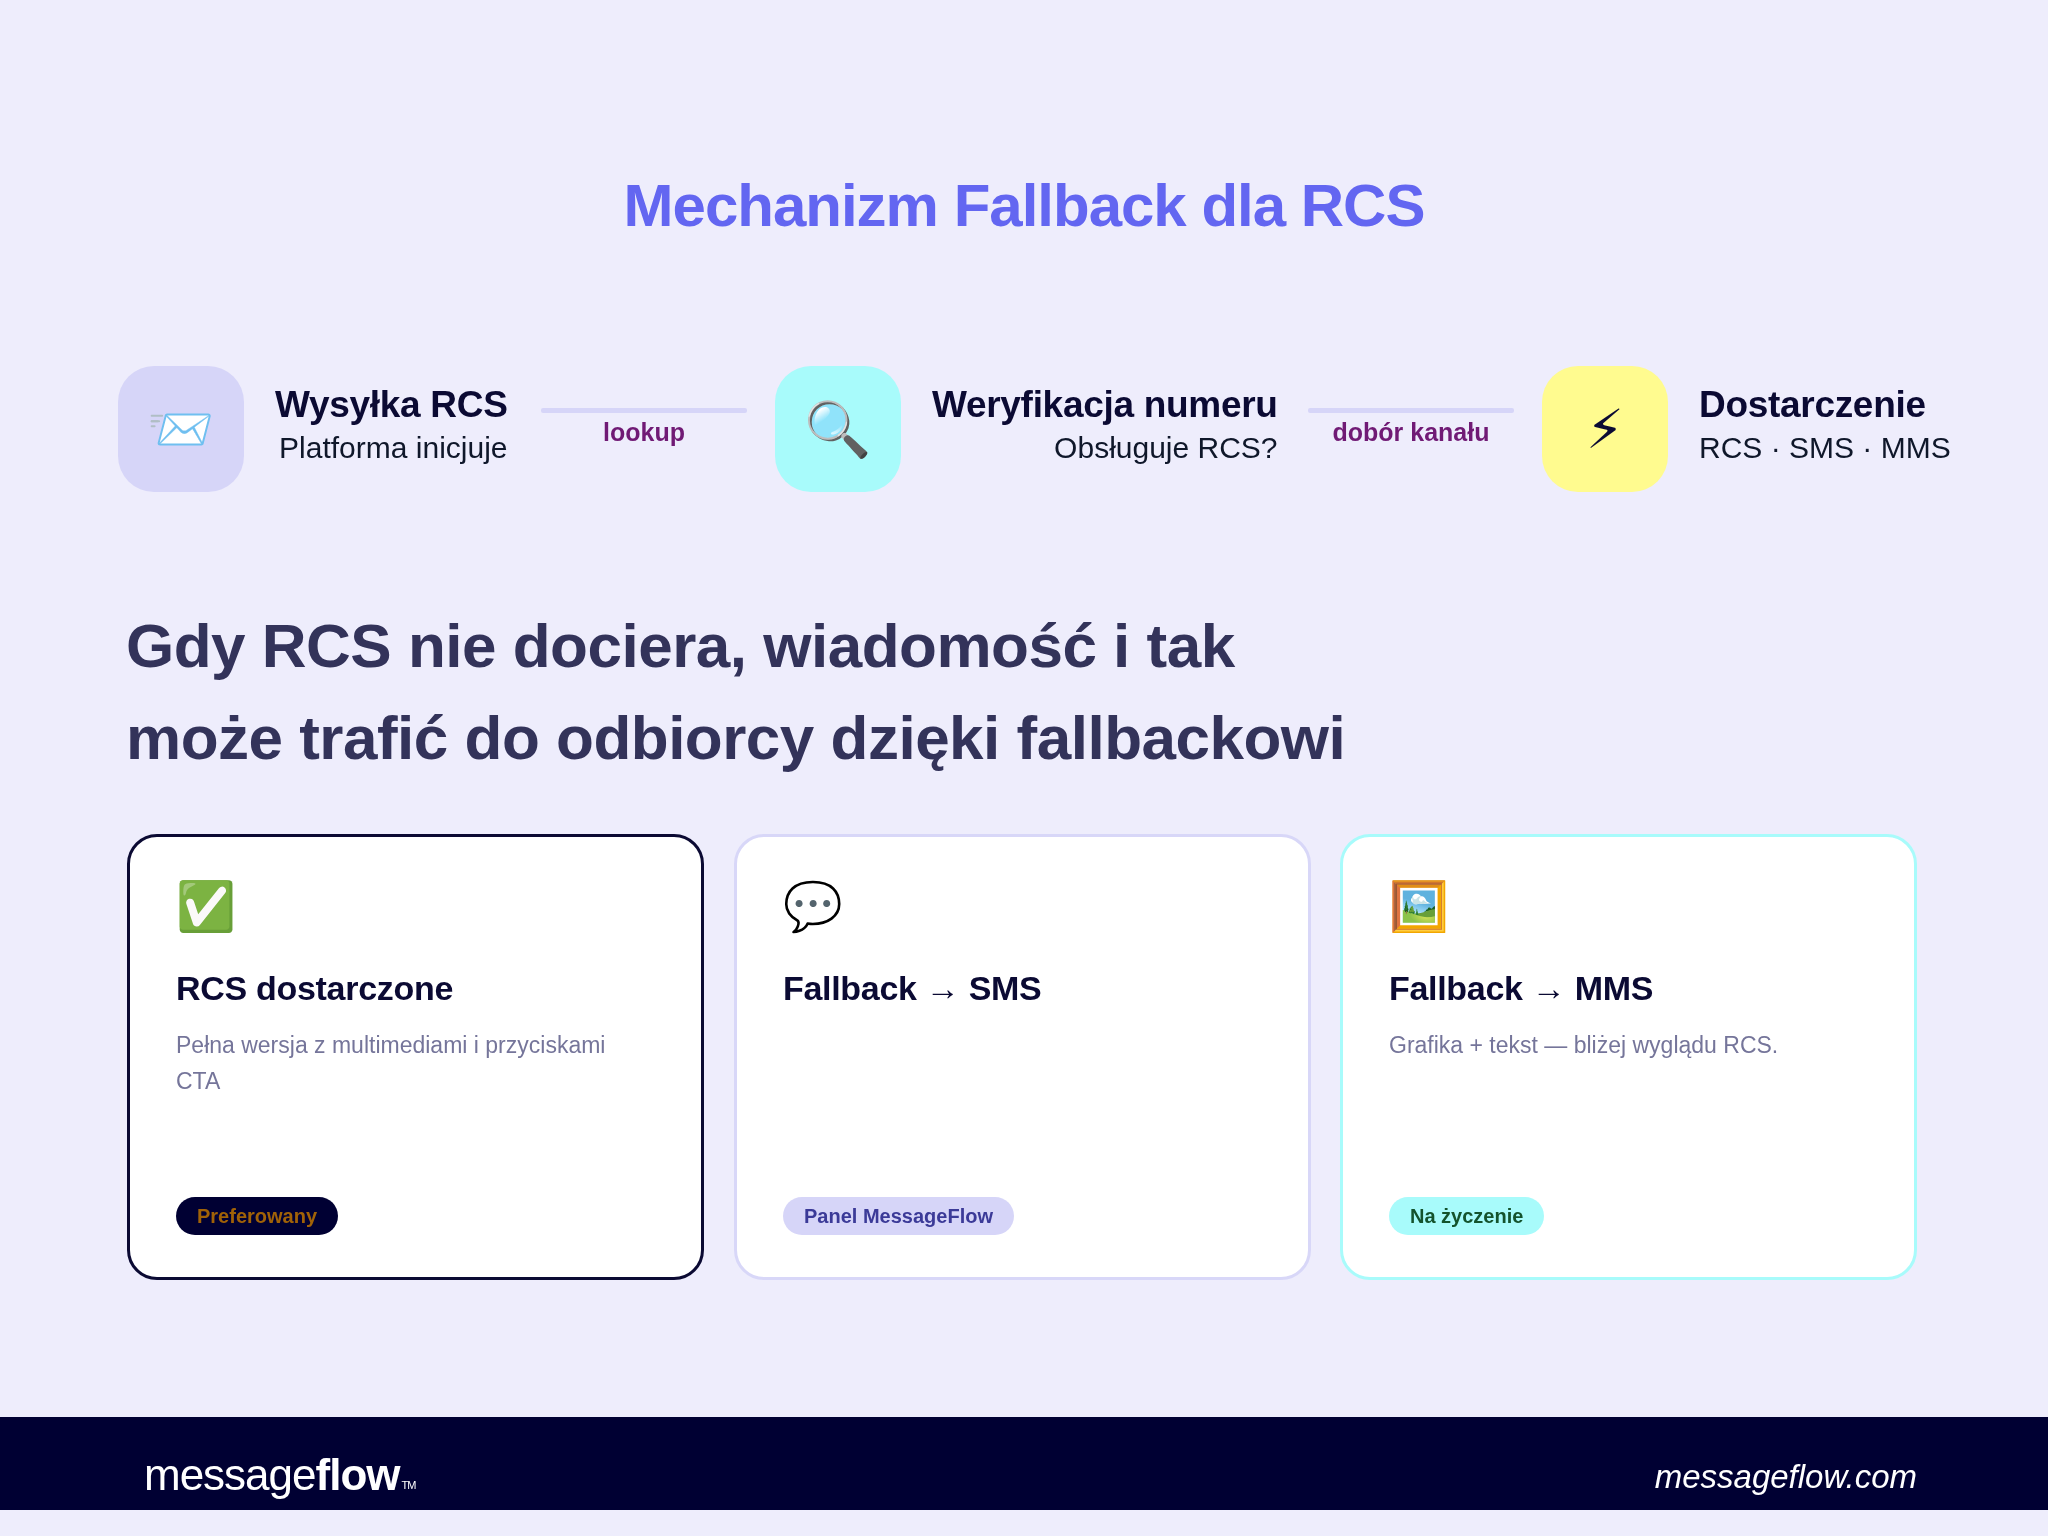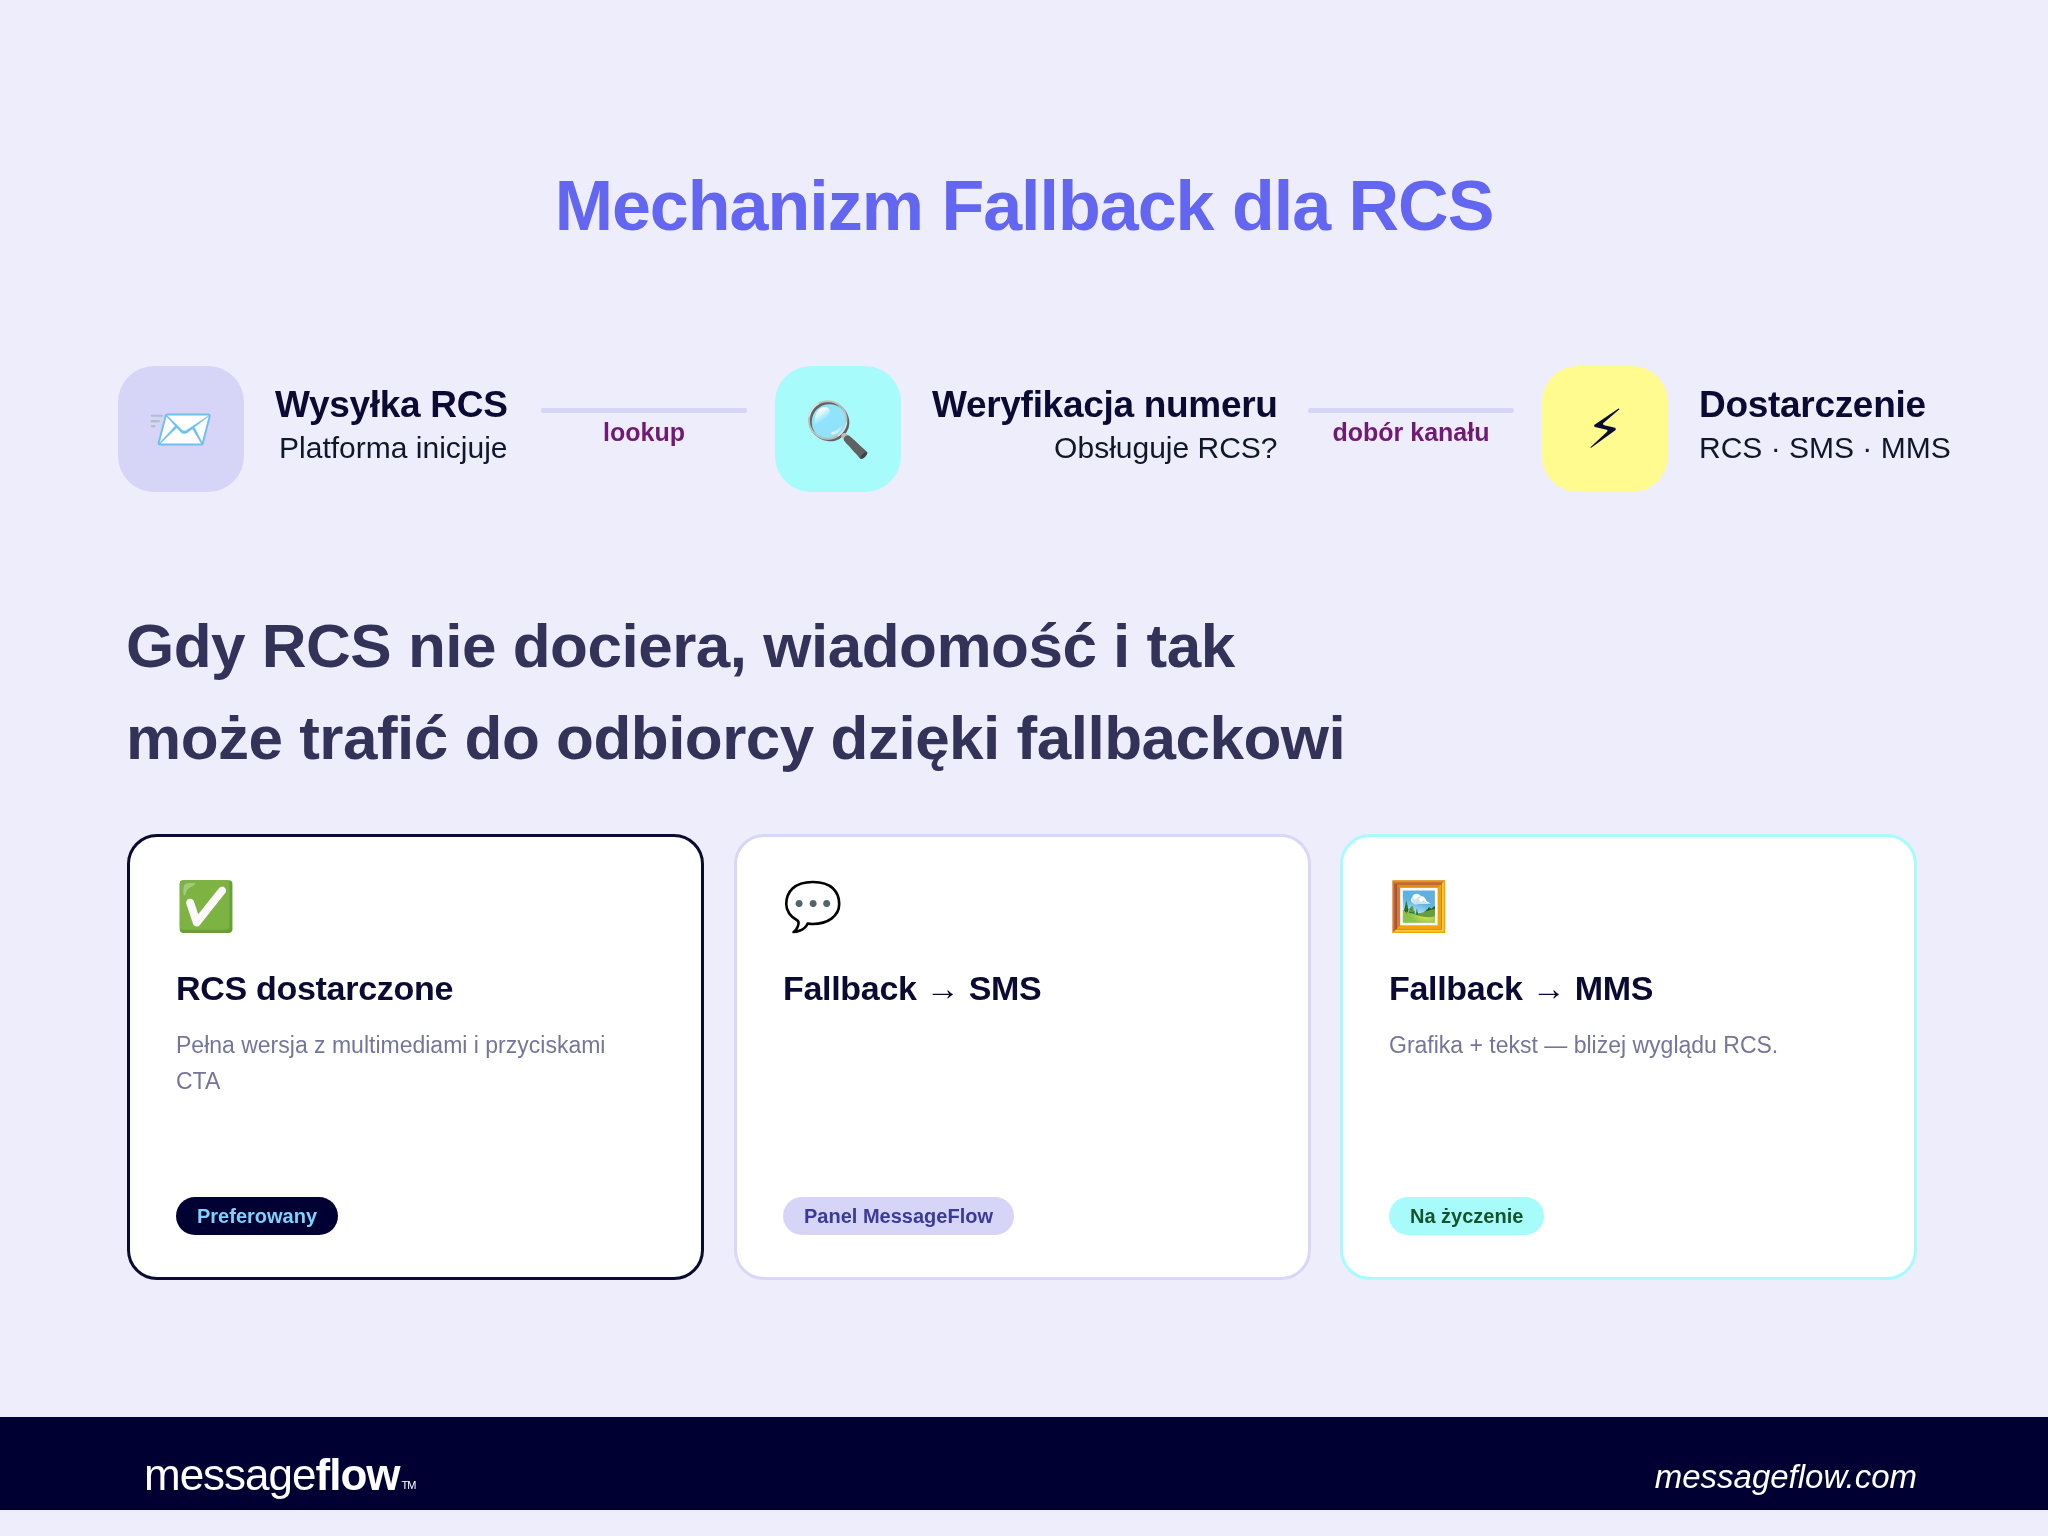--- a/index.html
+++ b/index.html
@@ -5,21 +5,21 @@
   * { box-sizing: border-box; margin: 0; padding: 0; }
   html, body { width: 2048px; height: 1536px; overflow: hidden; }
   body {
     background: #EEEDFC;
     font-family: "Liberation Sans", "DejaVu Sans", sans-serif;
     position: relative;
     color: #0B0A33;
   }
   .title {
     position: absolute; left: 0; top: 148px; width: 2048px;
-    text-align: center; font-size: 70px; font-weight: 700;
+    text-align: center; font-size: 60px; font-weight: 700;
     color: #6366F1; letter-spacing: -1px; line-height: 116px;
   }
   .step-box {
     position: absolute; top: 366px; width: 126px; height: 126px;
     border-radius: 36px; display: flex; align-items: center; justify-content: center;
     font-size: 54px; line-height: 1;
   }
   .step-text { position: absolute; top: 382px; }
   .step-title { font-size: 37px; font-weight: 700; color: #0B0A33; line-height: 46px; white-space: nowrap; letter-spacing: -0.3px; }
   .step-sub { font-size: 30px; color: #0f172a; line-height: 40px; white-space: nowrap; text-align: right; }
@@ -39,21 +39,21 @@
   .card.c1 { border: 3px solid #0B0A33; }
   .card.c2 { border: 3px solid #D8D7F8; }
   .card.c3 { border: 3px solid #A8FBFB; }
   .card-icon { font-size: 48px; line-height: 52px; height: 54px; }
   .card-title { margin-top: 32px; font-size: 34px; font-weight: 700; color: #0B0A33; line-height: 42px; letter-spacing: -0.3px; }
   .card-desc { margin-top: 18px; font-size: 23px; color: #75759A; line-height: 36px; }
   .badge {
     position: absolute; left: 46px; bottom: 42px; height: 38px; padding: 0 21px;
     border-radius: 19px; font-size: 20px; font-weight: 700; line-height: 38px; white-space: nowrap;
   }
-  .b1 { background: #000033; color: #7dd3fc; }
+  .b1 { background: #000033; color: #a16207; }
   .b2 { background: #D6D5F8; color: #3B3A98; }
   .b3 { background: #A8FBFB; color: #14532d; }
   .footer {
     position: absolute; left: 0; top: 1417px; width: 2048px; height: 93px;
     background: #000033; color: #FFFFFF;
   }
   .logo {
     position: absolute; left: 144px; top: 30px; font-size: 44px; line-height: 56px;
     letter-spacing: -1px; white-space: nowrap;
   }

